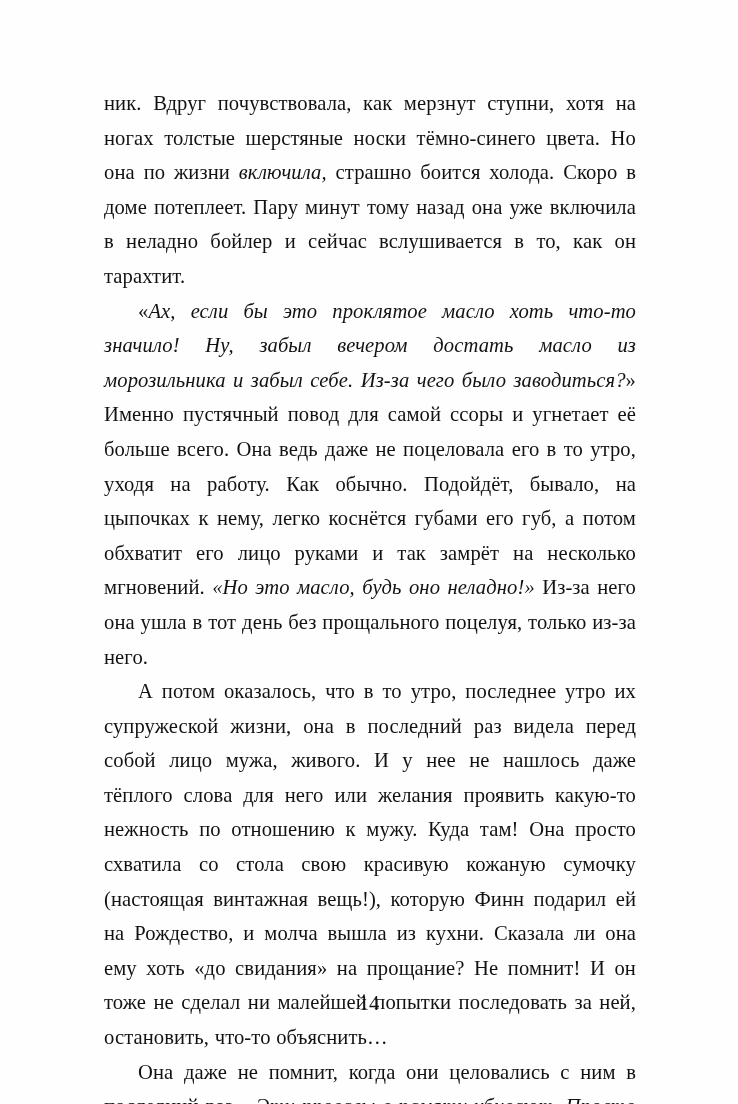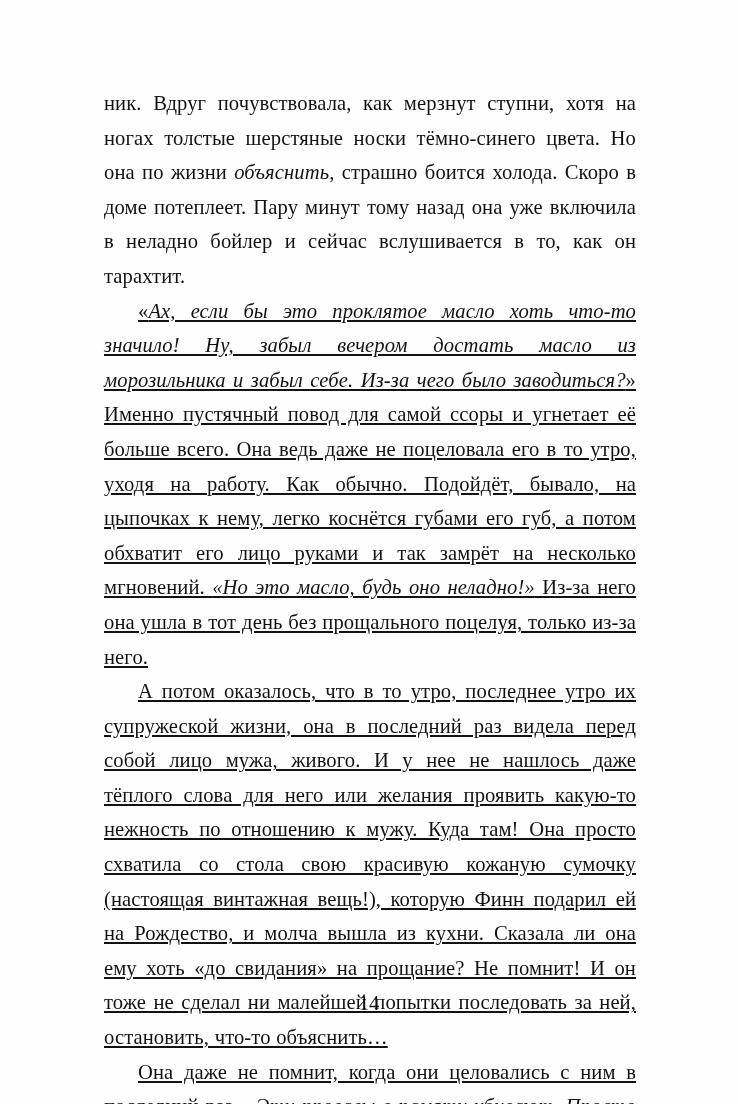--- a/index.html
+++ b/index.html
@@ -35,21 +35,20 @@
     line-height: 34.6px;
     text-align: justify;
     text-indent: 0;
     letter-spacing: 0.1px;
     word-spacing: 0.4px;
     color: #121212;
     -webkit-font-smoothing: antialiased;
   }
   p.para.indent {
     text-indent: 34px;
-    text-decoration: underline;
   }
   p.para em {
     font-style: italic;
   }
   .page-number {
     position: absolute;
     left: 0;
     right: 0;
     top: 990px;
     text-align: center;
@@ -60,19 +59,19 @@
   
   .text-block, .page-number {
     text-rendering: optimizeLegibility;
   }
 </style>
 </head>
 <body>
 
 <div class="page">
   <div class="text-block" id="body-text">
-      <p class="para"><span>ник. Вдруг почувствовала, как мерзнут ступни, хотя на ногах толстые шерстяные носки тёмно-синего цвета. Но она по жизни </span><em>объяснить,</em><span> страшно боится холода. Скоро в доме потеплеет. Пару минут тому назад она уже включила в неладно бойлер и сейчас вслушивается в то, как он тарахтит.</span></p>
+      <p class="para"><span>ник. Вдруг почувствовала, как мерзнут ступни, хотя на ногах толстые шерстяные носки тёмно-синего цвета. Но она по жизни </span><em>включила,</em><span> страшно боится холода. Скоро в доме потеплеет. Пару минут тому назад она уже включила в неладно бойлер и сейчас вслушивается в то, как он тарахтит.</span></p>
       <p class="para indent"><span>«</span><em>Ах, если бы это проклятое масло хоть что-то значило! Ну, забыл вечером достать масло из морозильника и забыл себе. Из-за чего было заводиться?</em><span>» Именно пустячный повод для самой ссоры и угнетает её больше всего. Она ведь даже не поцеловала его в то утро, уходя на работу. Как обычно. Подойдёт, бывало, на цыпочках к нему, легко коснётся губами его губ, а потом обхватит его лицо руками и так замрёт на несколько мгновений. </span><em>«Но это масло, будь оно неладно!»</em><span> Из-за него она ушла в тот день без прощального поцелуя, только из-за него.</span></p>
       <p class="para indent"><span>А потом оказалось, что в то утро, последнее утро их супружеской жизни, она в последний раз видела перед собой лицо мужа, живого. И у нее не нашлось даже тёплого слова для него или желания проявить какую-то нежность по отношению к мужу. Куда там! Она просто схватила со стола свою красивую кожаную сумочку (настоящая винтажная вещь!), которую Финн подарил ей на Рождество, и молча вышла из кухни. Сказала ли она ему хоть «до свидания» на прощание? Не помнит! И он тоже не сделал ни малейшей попытки последовать за ней, остановить, что-то объяснить…</span></p>
       <p class="para indent"><span>Она даже не помнит, когда они целовались с ним в последний раз. </span><em>«Эти провалы в памяти убивают. Просто убивают!»</em></p>
     </div>
   <div class="page-number">14</div>
 </div>
 
 </body></html>

